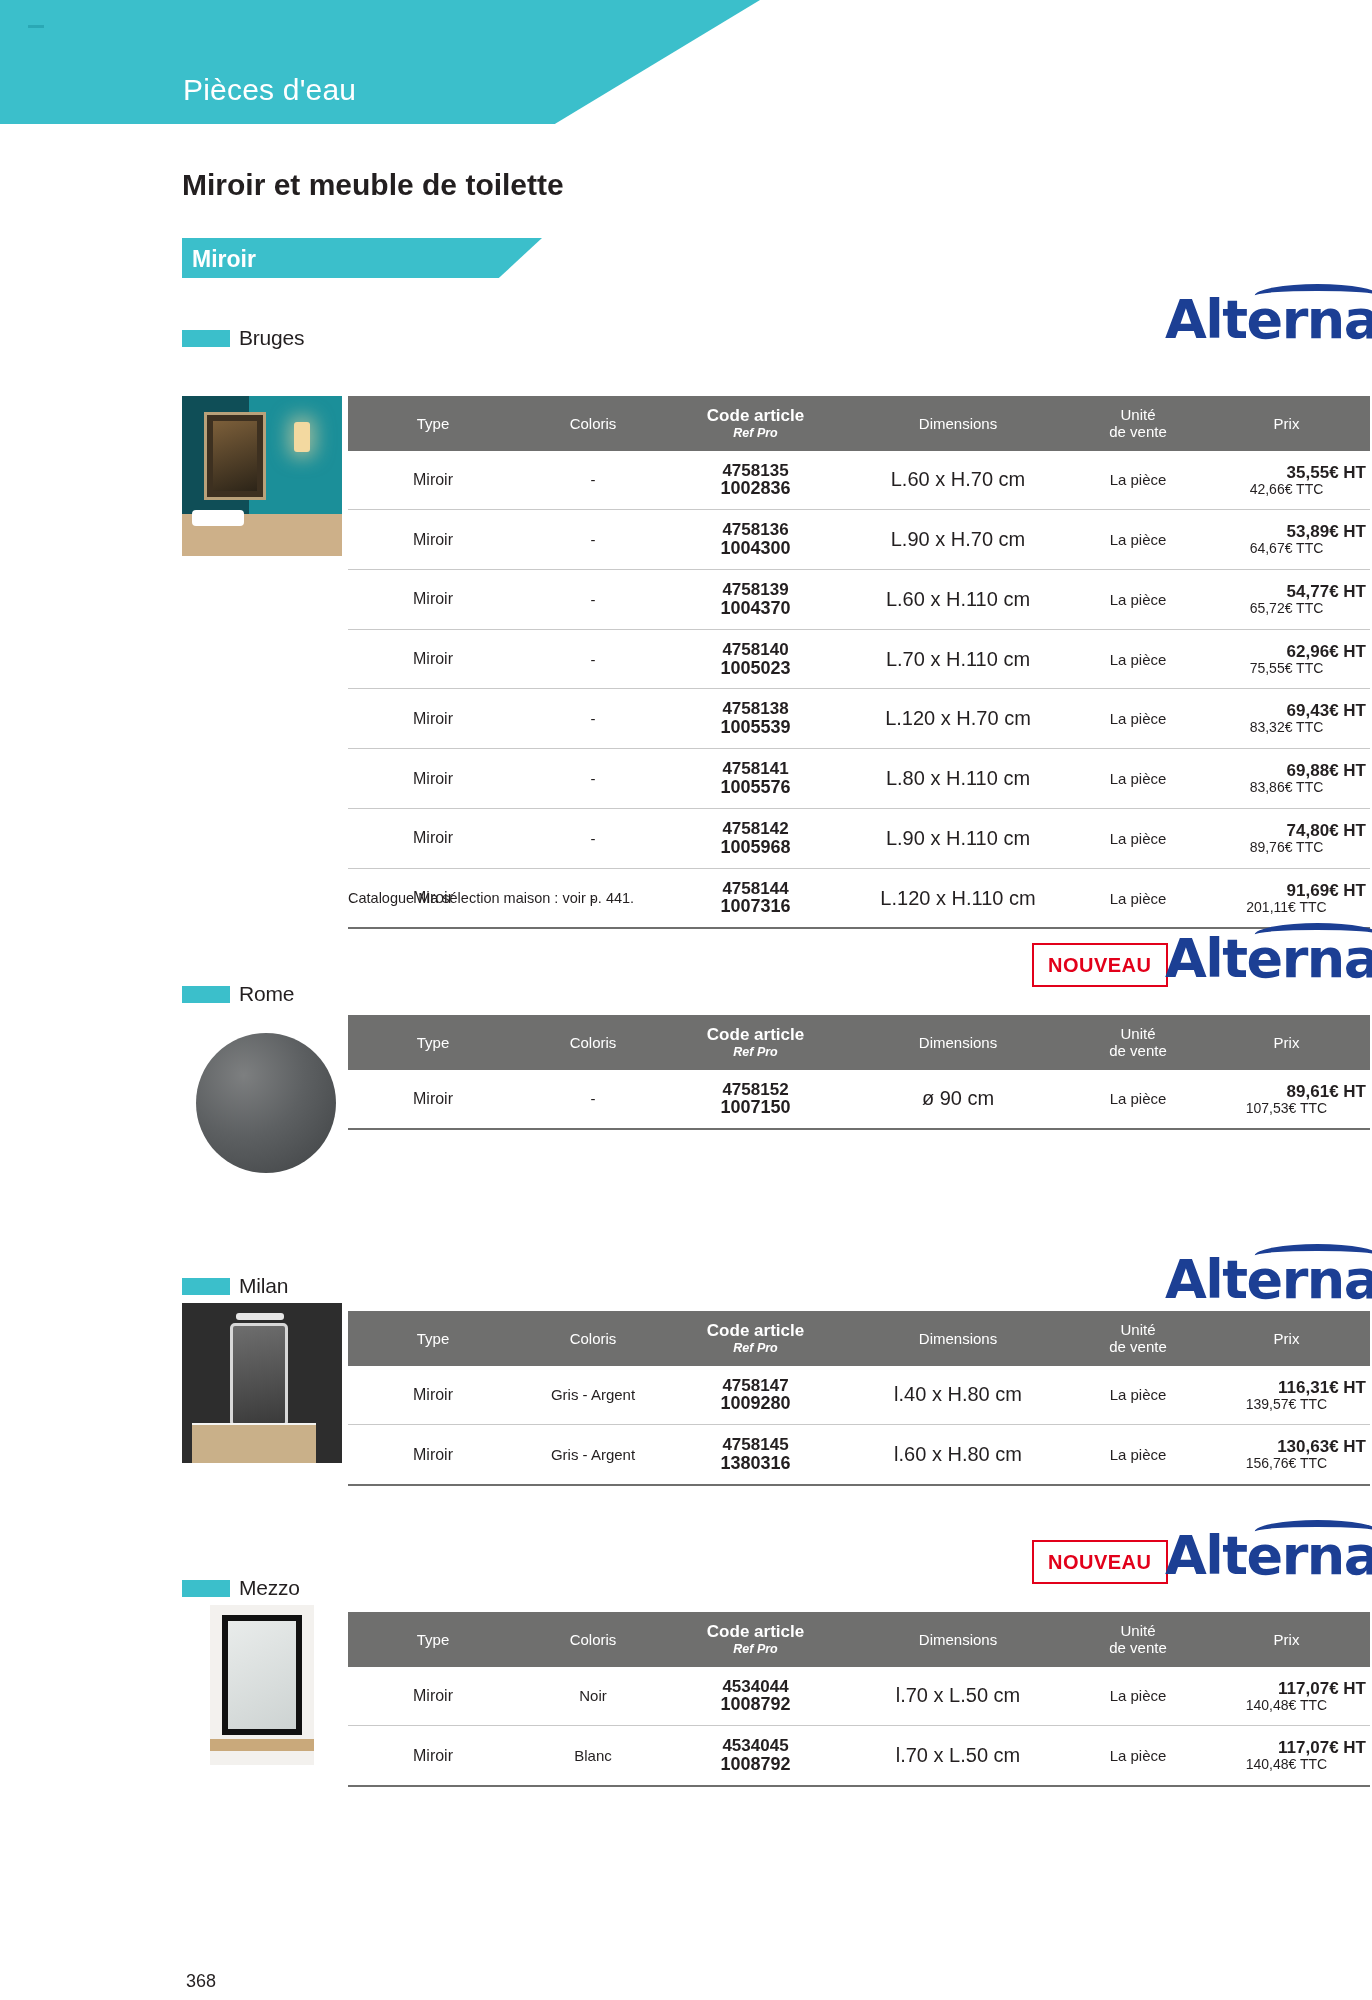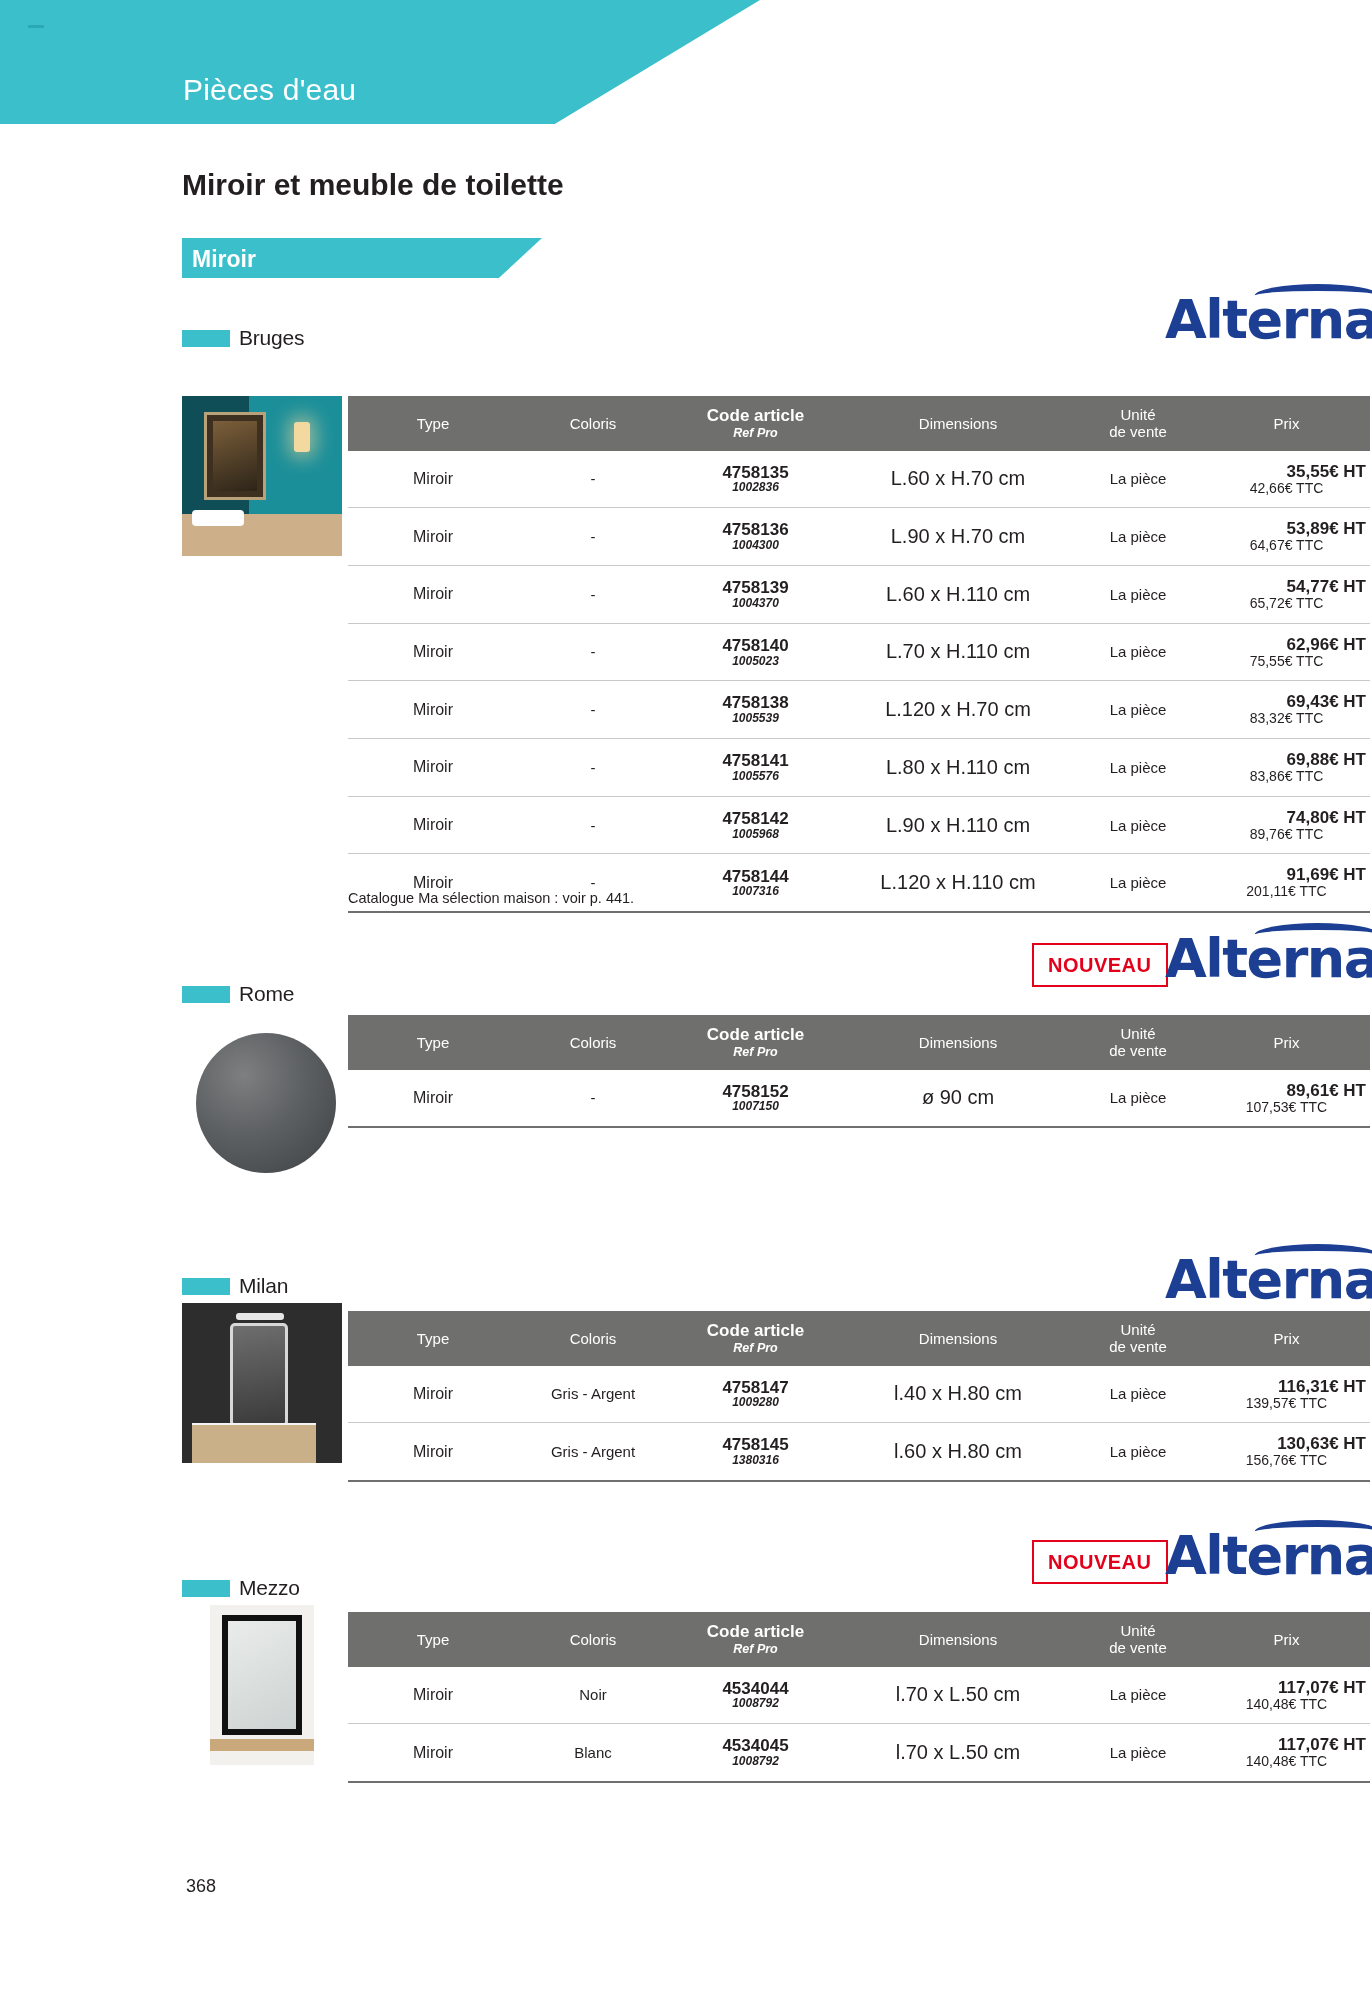--- a/index.html
+++ b/index.html
@@ -110,21 +110,21 @@
   table.pt tbody td{
     border-bottom:1px solid #c9c9c9;
     padding:11px 4px;
     text-align:center;
     vertical-align:middle;
     color:#231f20;
   }
   table.pt tbody tr:last-child td{ border-bottom:2px solid #6f6f6e; }
   td.type{ text-align:left; padding-left:14px; font-size:16px; }
   td.code{ font-weight:bold; font-size:17px; line-height:1.05; }
-  td.code .rp{ display:block; font-size:12px; font-weight:bold; font-style:italic; }
+  td.code .rp{ display:block; font-size:18px; font-weight:bold; }
   td.dim{ font-size:20px; }
   td.unit{ font-size:15px; }
   td.price{ text-align:right; padding-right:16px; line-height:1.12; }
   td.price .ht{ font-weight:bold; font-size:17px; display:block;text-align:right; }
   td.price .ttc{ font-size:14px; display:block; }
 
   .footnote{
     position:absolute;
     font-size:14.5px;
     color:#231f20;
@@ -150,21 +150,21 @@
   .ph-milan .unit{ position:absolute; left:10px; bottom:0; width:124px; height:38px; background:#c9b089; }
   .ph-milan .top{ position:absolute; left:10px; bottom:30px; width:124px; height:10px; background:#f4f4f2; }
 
   .ph-mezzo{ left:210px; top:1605px; width:104px; height:160px; background:#f3f1ee; }
   .ph-mezzo .frame{ position:absolute; left:12px; top:10px; width:80px; height:120px; background:#111; }
   .ph-mezzo .glass{ position:absolute; left:6px; top:6px; right:6px; bottom:6px; background:linear-gradient(150deg,#e9eceb,#cdd3d2); }
   .ph-mezzo .shelf{ position:absolute; left:0; bottom:14px; width:100%; height:12px; background:#c9a97b; }
 
   
   .page-number{
-    position:absolute; left:186px; top:1876px;
+    position:absolute; left:186px; top:1971px;
     font-size:18px; color:#231f20;
   }
 </style>
 </head>
 <body>
 
 <div class="header-banner"></div>
 <div class="header-dash"></div>
 <div class="header-title">Pièces d'eau</div>
 

